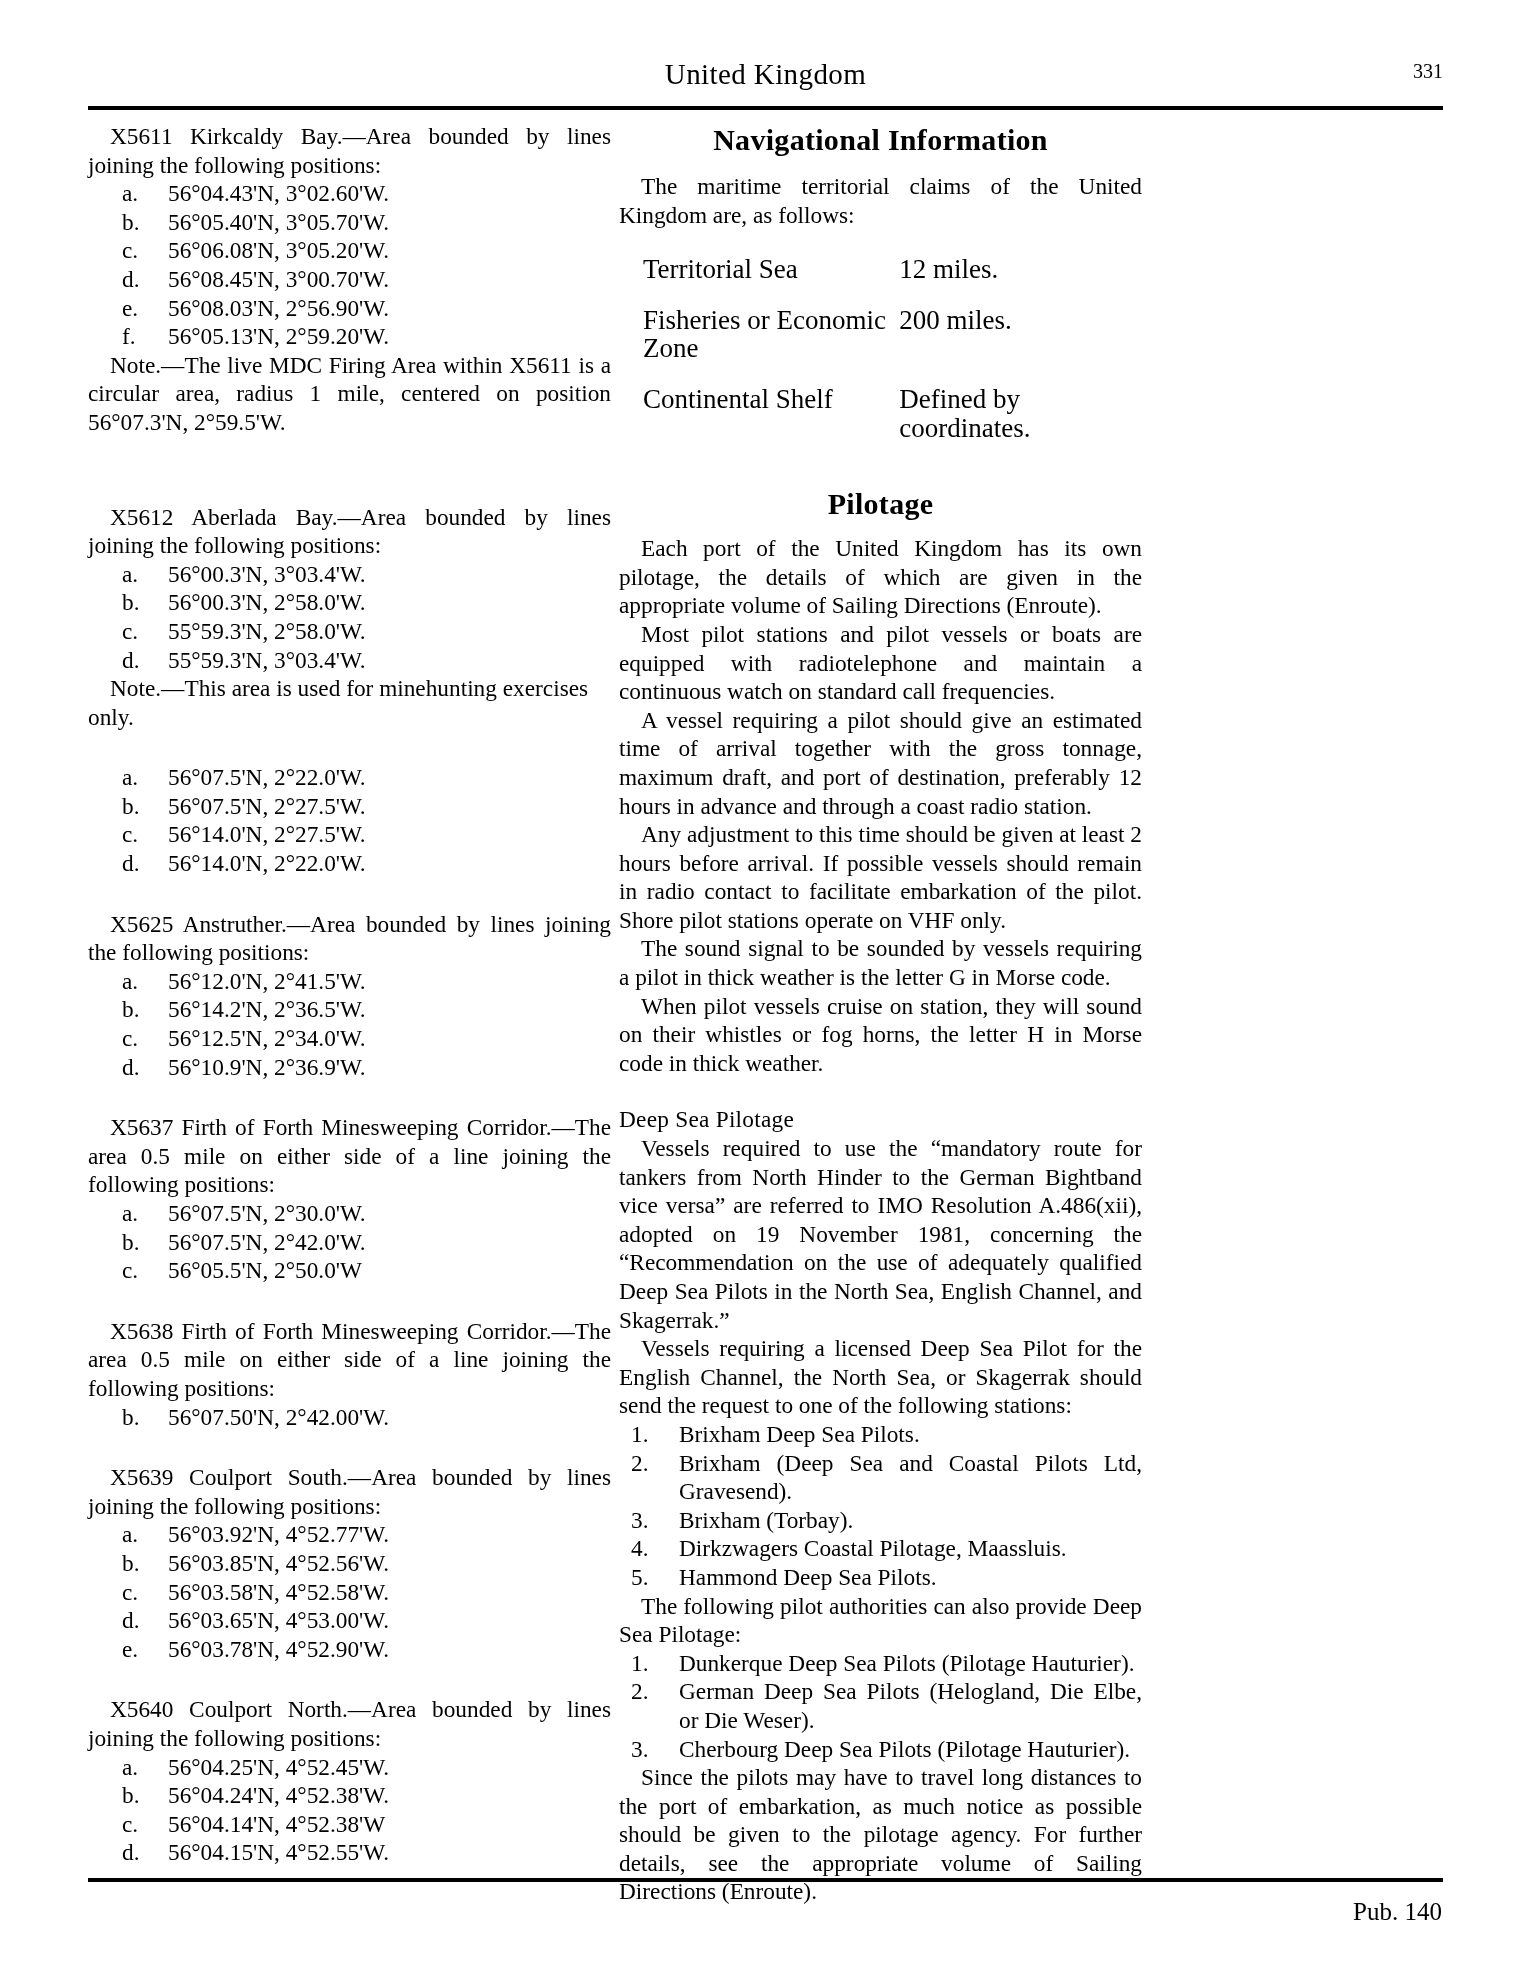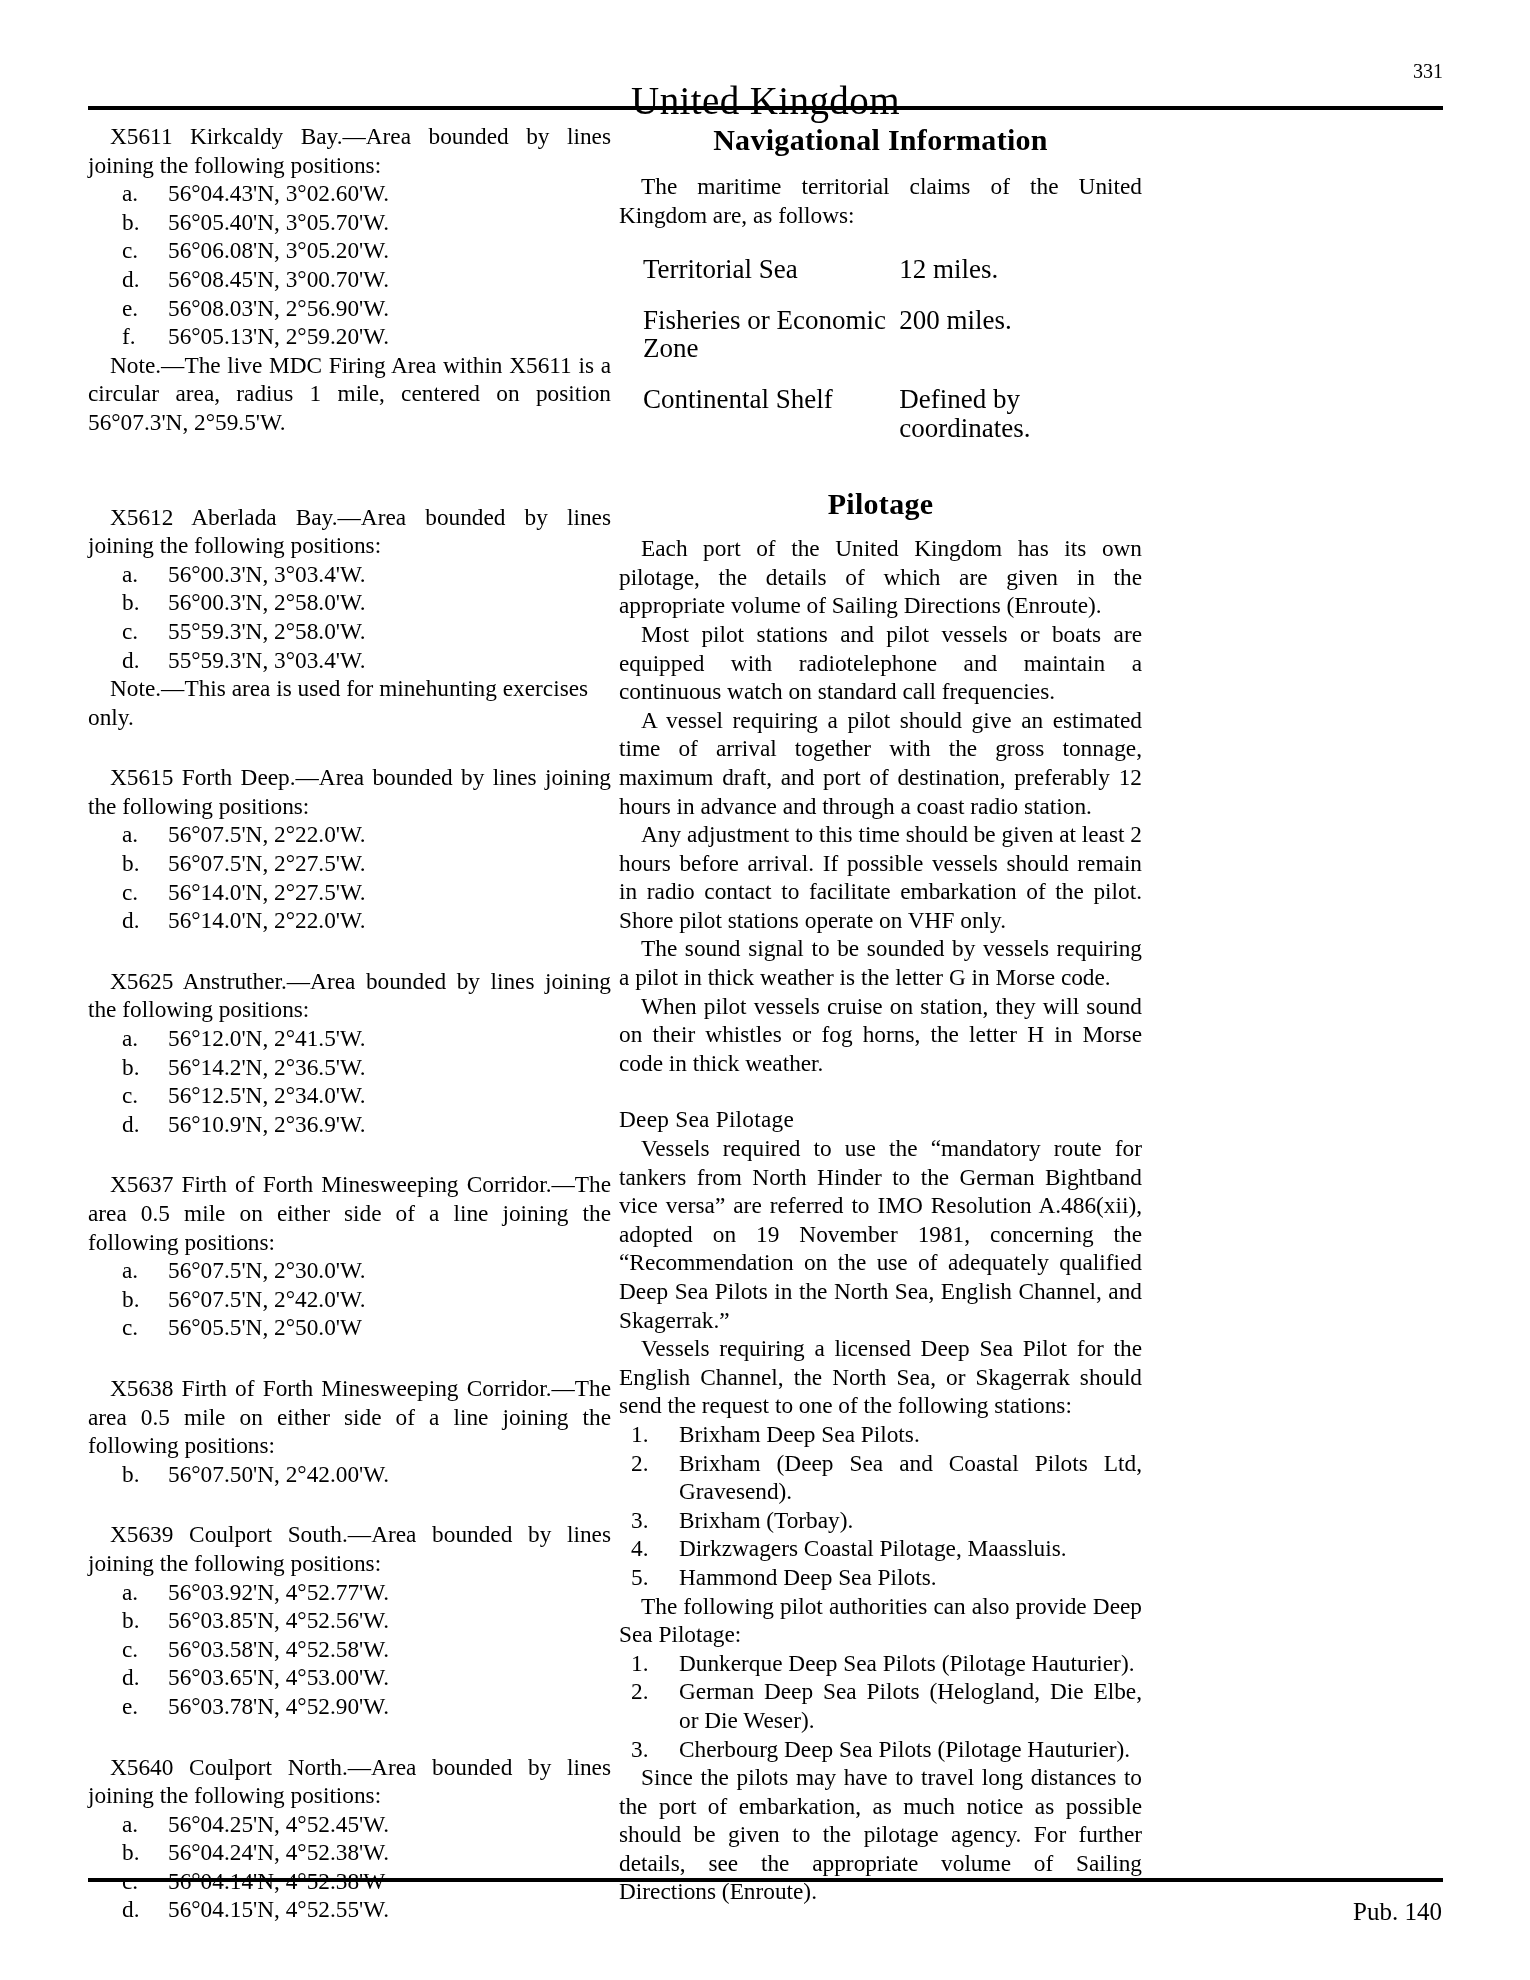--- a/index.html
+++ b/index.html
@@ -30,24 +30,23 @@
     left: 88px;
     top: 58px;
     width: 1355px;
     height: 44px;
   }
   .runhead-title {
     position: absolute;
     left: 0; right: 0;
     top: 0;
     text-align: center;
-    font-size: 39px;
+    font-size: 29px;
     letter-spacing: 0.4px;
     font-family: "Liberation Serif", "DejaVu Serif", serif;
-    margin-top: 20px;
   }
   .runhead-page {
     position: absolute;
     right: 0;
     top: 2px;
     font-size: 20px;
   }
   .rule-top {
     position: absolute;
     left: 88px;
@@ -212,21 +211,20 @@
           <li><span class="lbl">b.</span><span class="val">56°00.3'N, 2°58.0'W.</span></li>
           <li><span class="lbl">c.</span><span class="val">55°59.3'N, 2°58.0'W.</span></li>
           <li><span class="lbl">d.</span><span class="val">55°59.3'N, 3°03.4'W.</span></li>
         </ul>
         <p class="para nojust">Note.—This area is used for minehunting exercises only.</p>
       </div>
 
       <div class="gap-md"></div>
 
       <div>
-        <p class="para">X5615 Forth Deep.—Area bounded by lines joining the following positions:</p>
         <ul class="coords">
           <li><span class="lbl">a.</span><span class="val">56°07.5'N, 2°22.0'W.</span></li>
           <li><span class="lbl">b.</span><span class="val">56°07.5'N, 2°27.5'W.</span></li>
           <li><span class="lbl">c.</span><span class="val">56°14.0'N, 2°27.5'W.</span></li>
           <li><span class="lbl">d.</span><span class="val">56°14.0'N, 2°22.0'W.</span></li>
         </ul>
       </div>
 
       <div class="gap-md"></div>
 

